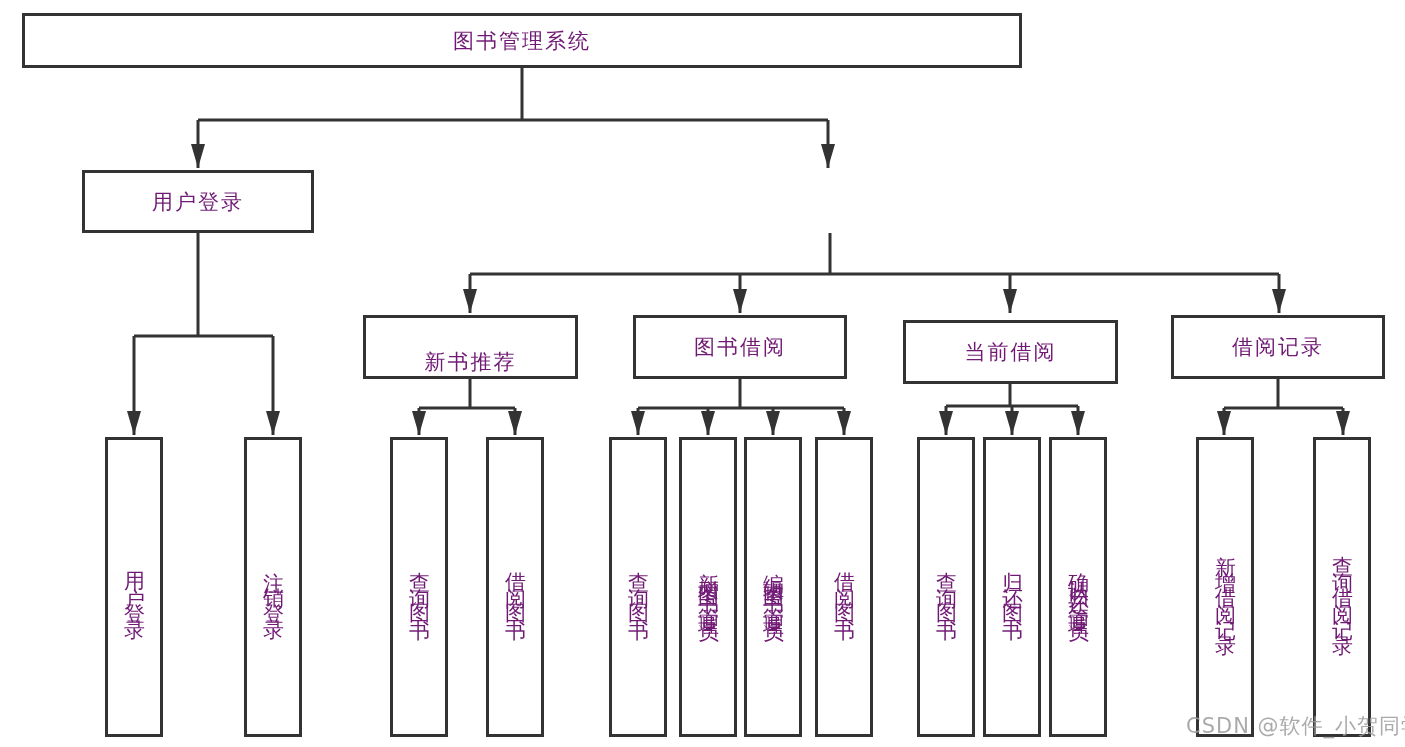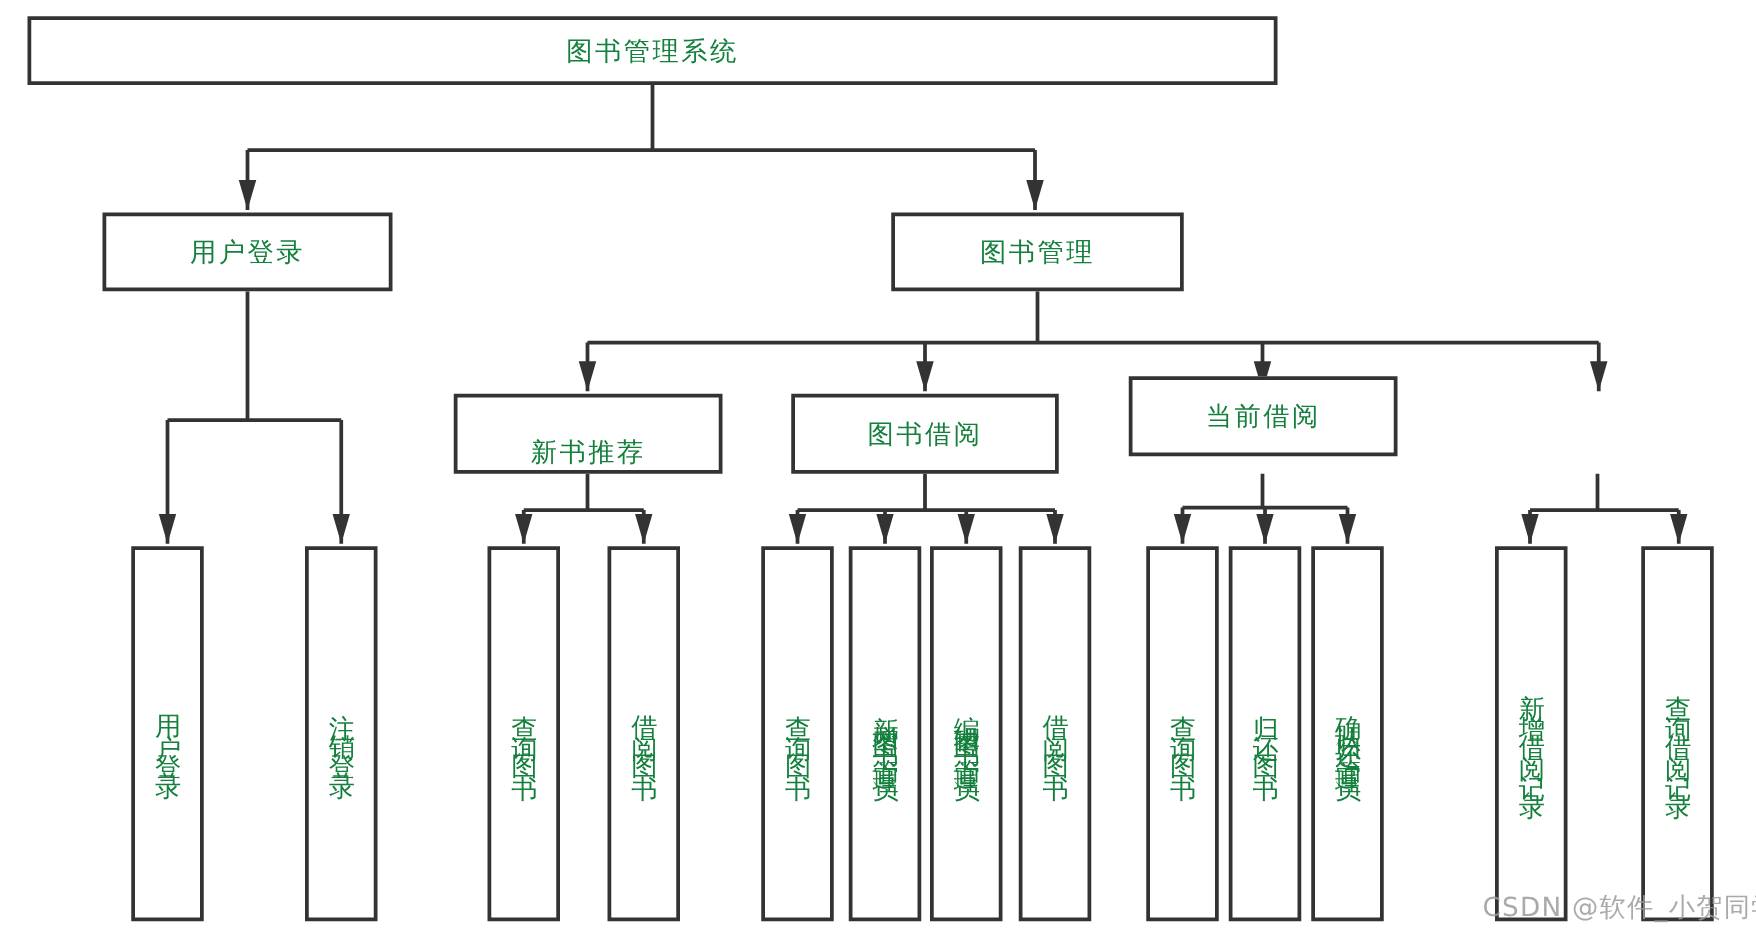--- a/index.html
+++ b/index.html
@@ -23,21 +23,21 @@
     pointer-events: none;
   }
   .node {
     position: absolute;
     box-sizing: border-box;
     border: 3px solid #333333;
     background: #ffffff;
     display: flex;
     align-items: center;
     justify-content: center;
-    color: #15803d;
+    color: #701a75;
   }
   .hbox {
     font-size: 21px;
     letter-spacing: 2px;
   }
   .vbox {
     top: 437px;
     width: 58px;
     height: 300px;
   }
@@ -110,32 +110,32 @@
     </g>
   </svg>
 
   <div class="node hbox" style="left:22px; top:13px; width:1000px; height:55px;">
     <span>图书管理系统</span>
   </div>
 
   <div class="node hbox" style="left:82px; top:170px; width:232px; height:63px;">
     <span>用户登录</span>
   </div>
-  <div class="node hbox" style="left:713px; top:170px; width:234px; height:63px;">
-    <span>图书管理</span>
-  </div>
 
   <div class="node hbox" style="left:363px; top:315px; width:215px; height:64px;align-items:flex-end;">
     <span>新书推荐</span>
   </div>
   <div class="node hbox" style="left:633px; top:315px; width:214px; height:64px;font-family:Liberation Mono, monospace;">
     <span>图书借阅</span>
   </div>
-  <div class="node hbox" style="left:903px; top:301px; width:215px; height:64px;">
+  <div class="node hbox" style="left:903px; top:320px; width:215px; height:64px;">
     <span>当前借阅</span>
+  </div>
+  <div class="node hbox" style="left:1171px; top:315px; width:214px; height:64px;">
+    <span>借阅记录</span>
   </div>
 
   <div class="node vbox" style="left:105px;">
     <span>用户登录</span>
   </div>
   <div class="node vbox" style="left:244px;">
     <span>注销登录</span>
   </div>
 
   <div class="node vbox" style="left:390px;">

